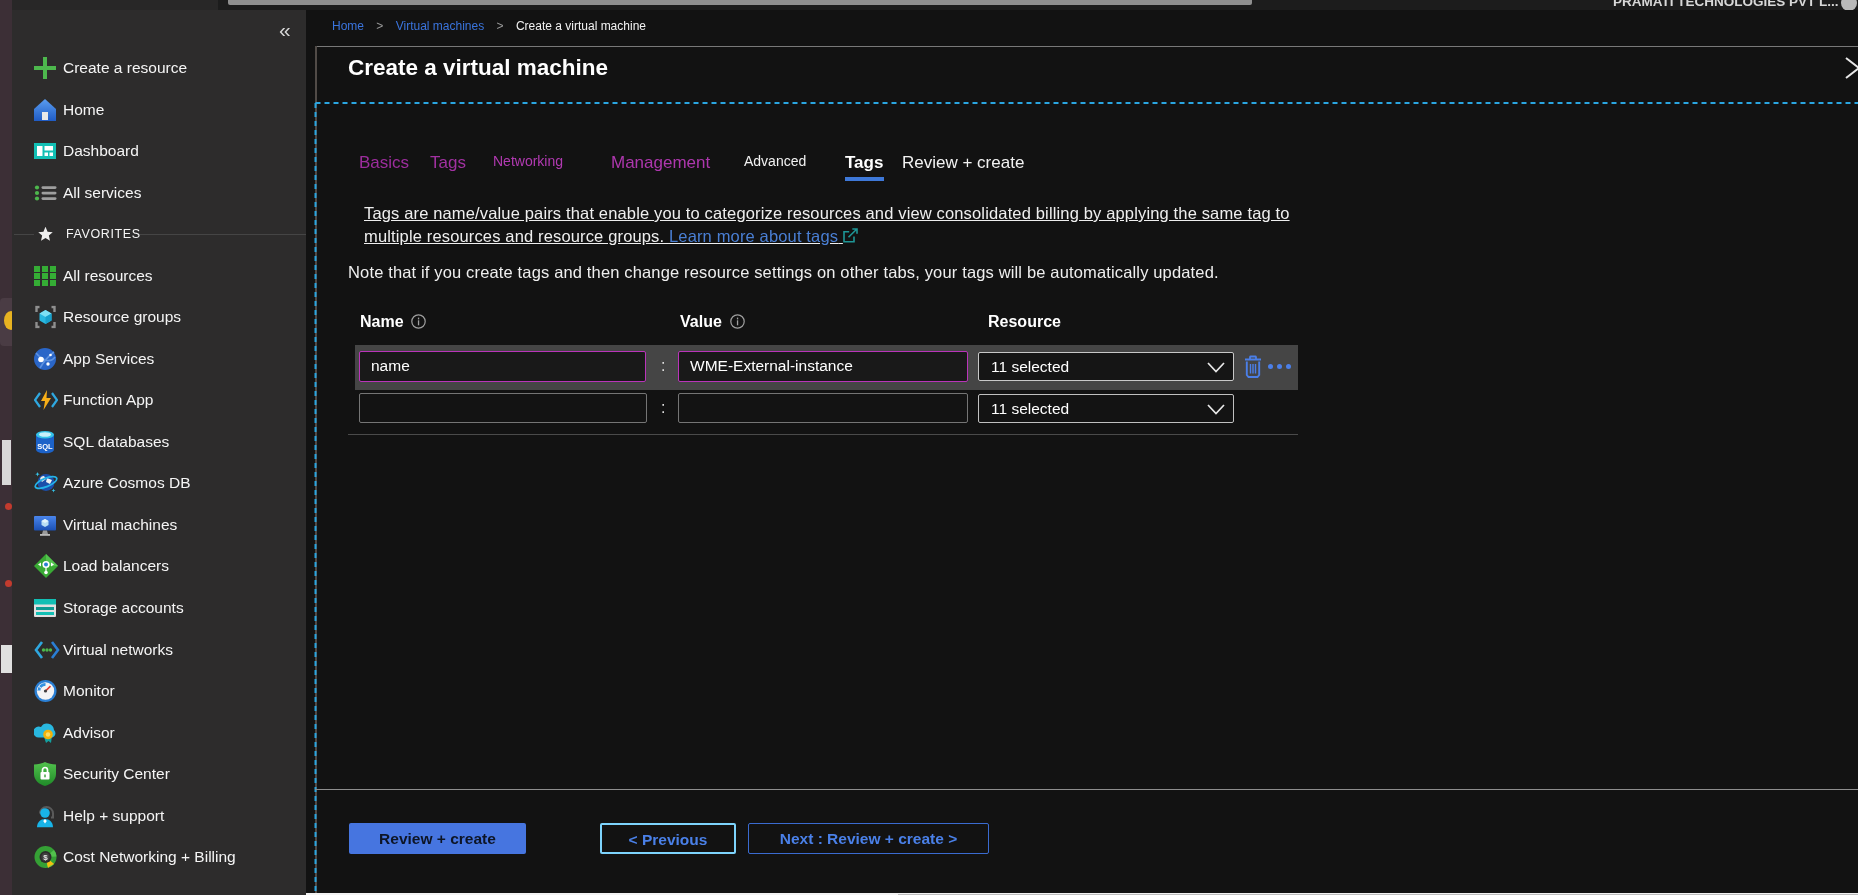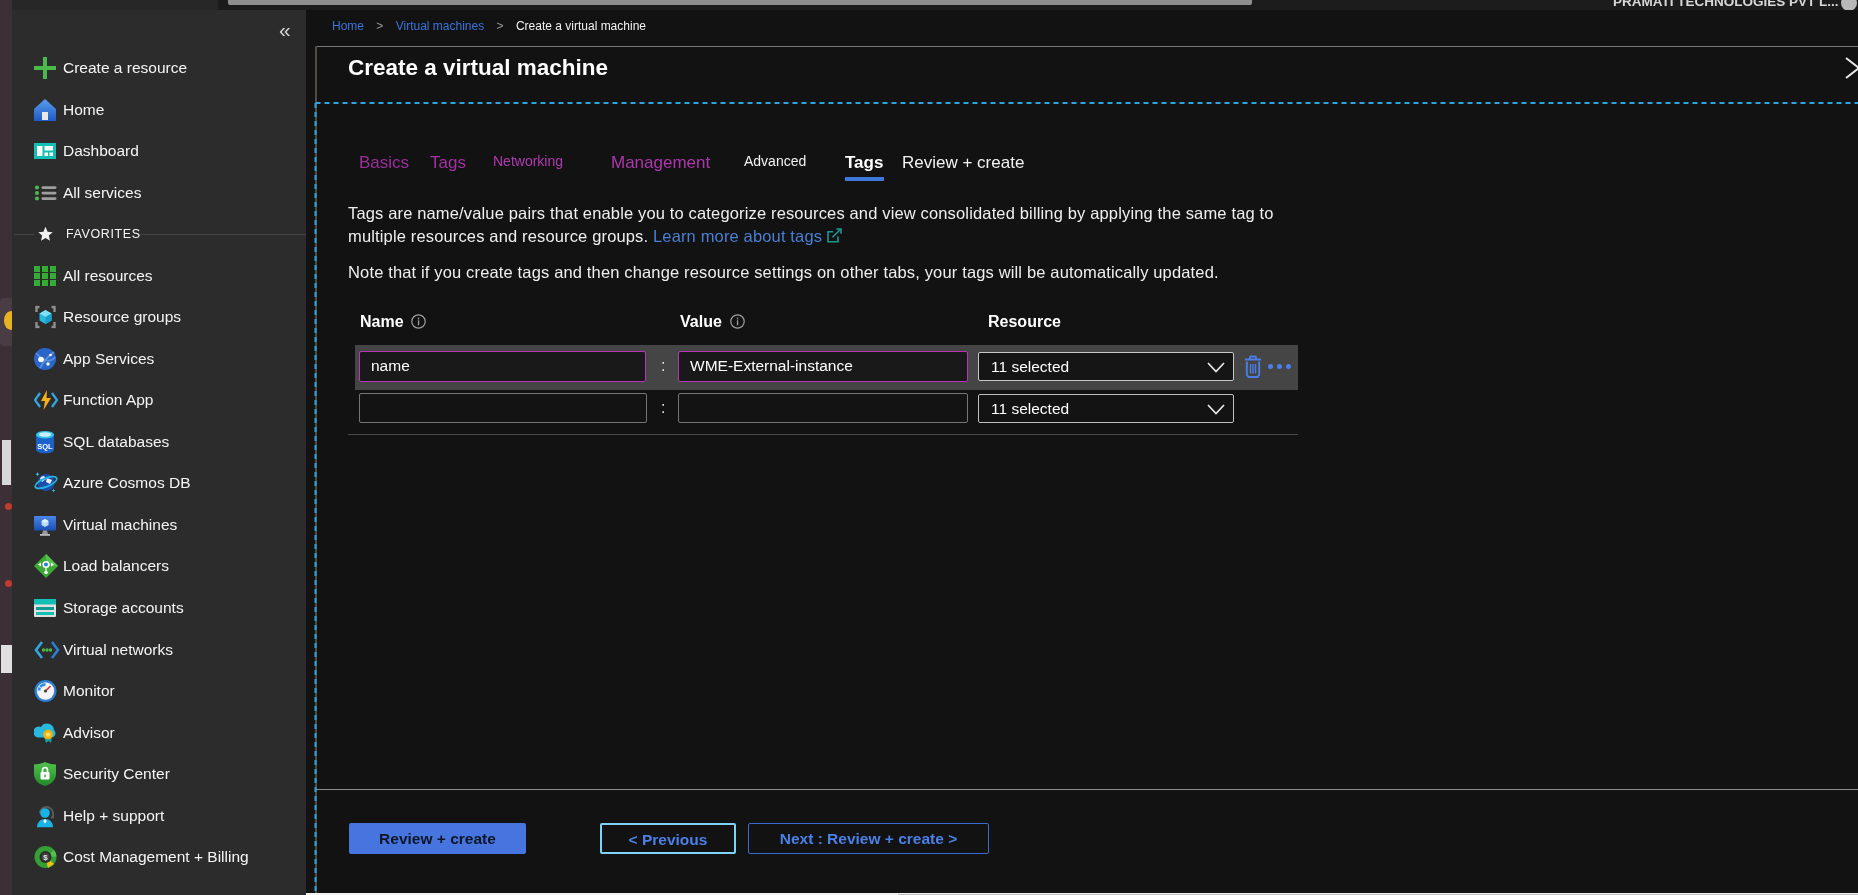--- a/index.html
+++ b/index.html
@@ -239,21 +239,21 @@
   <div class="srow" style="top:837px;">
     <svg class="sicon" width="23" height="23" viewBox="0 0 23 23">
       <circle cx="11.5" cy="11.5" r="11" fill="#35a035"></circle>
       <path d="M11.5 11.5 L20 18.5 A11 11 0 0 1 14 22.2 Z" fill="#8cc63f"></path>
       <path d="M11.5 11.5 L14 22.2 A11 11 0 0 1 20 18.5 Z" fill="#f2c011"></path>
       <path d="M11.5 11.5 L22.5 11 A11 11 0 0 0 20 4.5 Z" fill="#52c24d"></path>
       <circle cx="11.5" cy="11.5" r="6" fill="#2d2c2c"></circle>
       <circle cx="11.5" cy="11.5" r="4.2" fill="#404040"></circle>
       <text x="11.5" y="14.3" text-anchor="middle" font-size="8" font-weight="bold" fill="#e8e8e8" font-family="Liberation Sans, sans-serif">$</text>
     </svg>
-    <span class="stext">Cost Management + Billing</span>
+    <span class="stext">Cost Networking + Billing</span>
   </div>
 </div>
 
 <div class="abs" style="left:306px;top:10px;width:1552px;height:885px;background:#121212;"></div>
 
 <div class="abs" style="left:332px;top:19px;font-size:12px;color:#ffffff;white-space:nowrap;">
   <span style="color:#3a74dd;">Home</span>
   <span style="color:#9a9a9a;padding:0 9px;">&gt;</span>
   <span style="color:#3a74dd;">Virtual machines</span>
   <span style="color:#9a9a9a;padding:0 9px;">&gt;</span>
@@ -277,21 +277,21 @@
 
 <div class="abs" style="left:359px;top:153px;font-size:17px;color:#9d2d9d;">Basics</div>
 <div class="abs" style="left:430px;top:153px;font-size:17px;color:#a231a2;">Tags</div>
 <div class="abs" style="left:493px;top:153px;font-size:14px;color:#b23ab2;">Networking</div>
 <div class="abs" style="left:611px;top:153px;font-size:17px;color:#ad37ad;">Management</div>
 <div class="abs" style="left:744px;top:153px;font-size:14px;color:#f2f2f2;">Advanced</div>
 <div class="abs" style="left:845px;top:153px;font-size:17px;color:#ffffff;font-weight:bold;">Tags</div>
 <div class="abs" style="left:902px;top:153px;font-size:17px;color:#f2f2f2;">Review + create</div>
 <div class="abs" style="left:845px;top:177px;width:39px;height:4px;background:#3e78d8;"></div>
 
-<div class="abs" style="left:348px;top:202px;font-size:16.5px;letter-spacing:0.15px;line-height:22.5px;color:#efefef;white-space:nowrap;">
+<div class="abs" style="left:364px;top:202px;font-size:16.5px;letter-spacing:0.15px;line-height:22.5px;color:#efefef;white-space:nowrap;text-decoration:underline;">
 Tags are name/value pairs that enable you to categorize resources and view consolidated billing by applying the same tag to<br>
 multiple resources and resource groups. <span style="color:#4a7fd4;">Learn more about tags</span>
 <svg width="16" height="15" viewBox="0 0 16 15" style="vertical-align:-1px;">
       <path d="M6.2 3.8 H1 V13.8 H11 V8.6" fill="none" stroke="#1e9696" stroke-width="1.6"></path>
       <path d="M5.5 9.3 L13.6 1.2 M9.3 1 H14 V5.7" fill="none" stroke="#1e9696" stroke-width="1.6"></path>
     </svg>
 </div>
 
 <div class="abs" style="left:348px;top:263px;font-size:16.5px;letter-spacing:0.15px;color:#efefef;white-space:nowrap;">Note that if you create tags and then change resource settings on other tabs, your tags will be automatically updated.</div>
 

